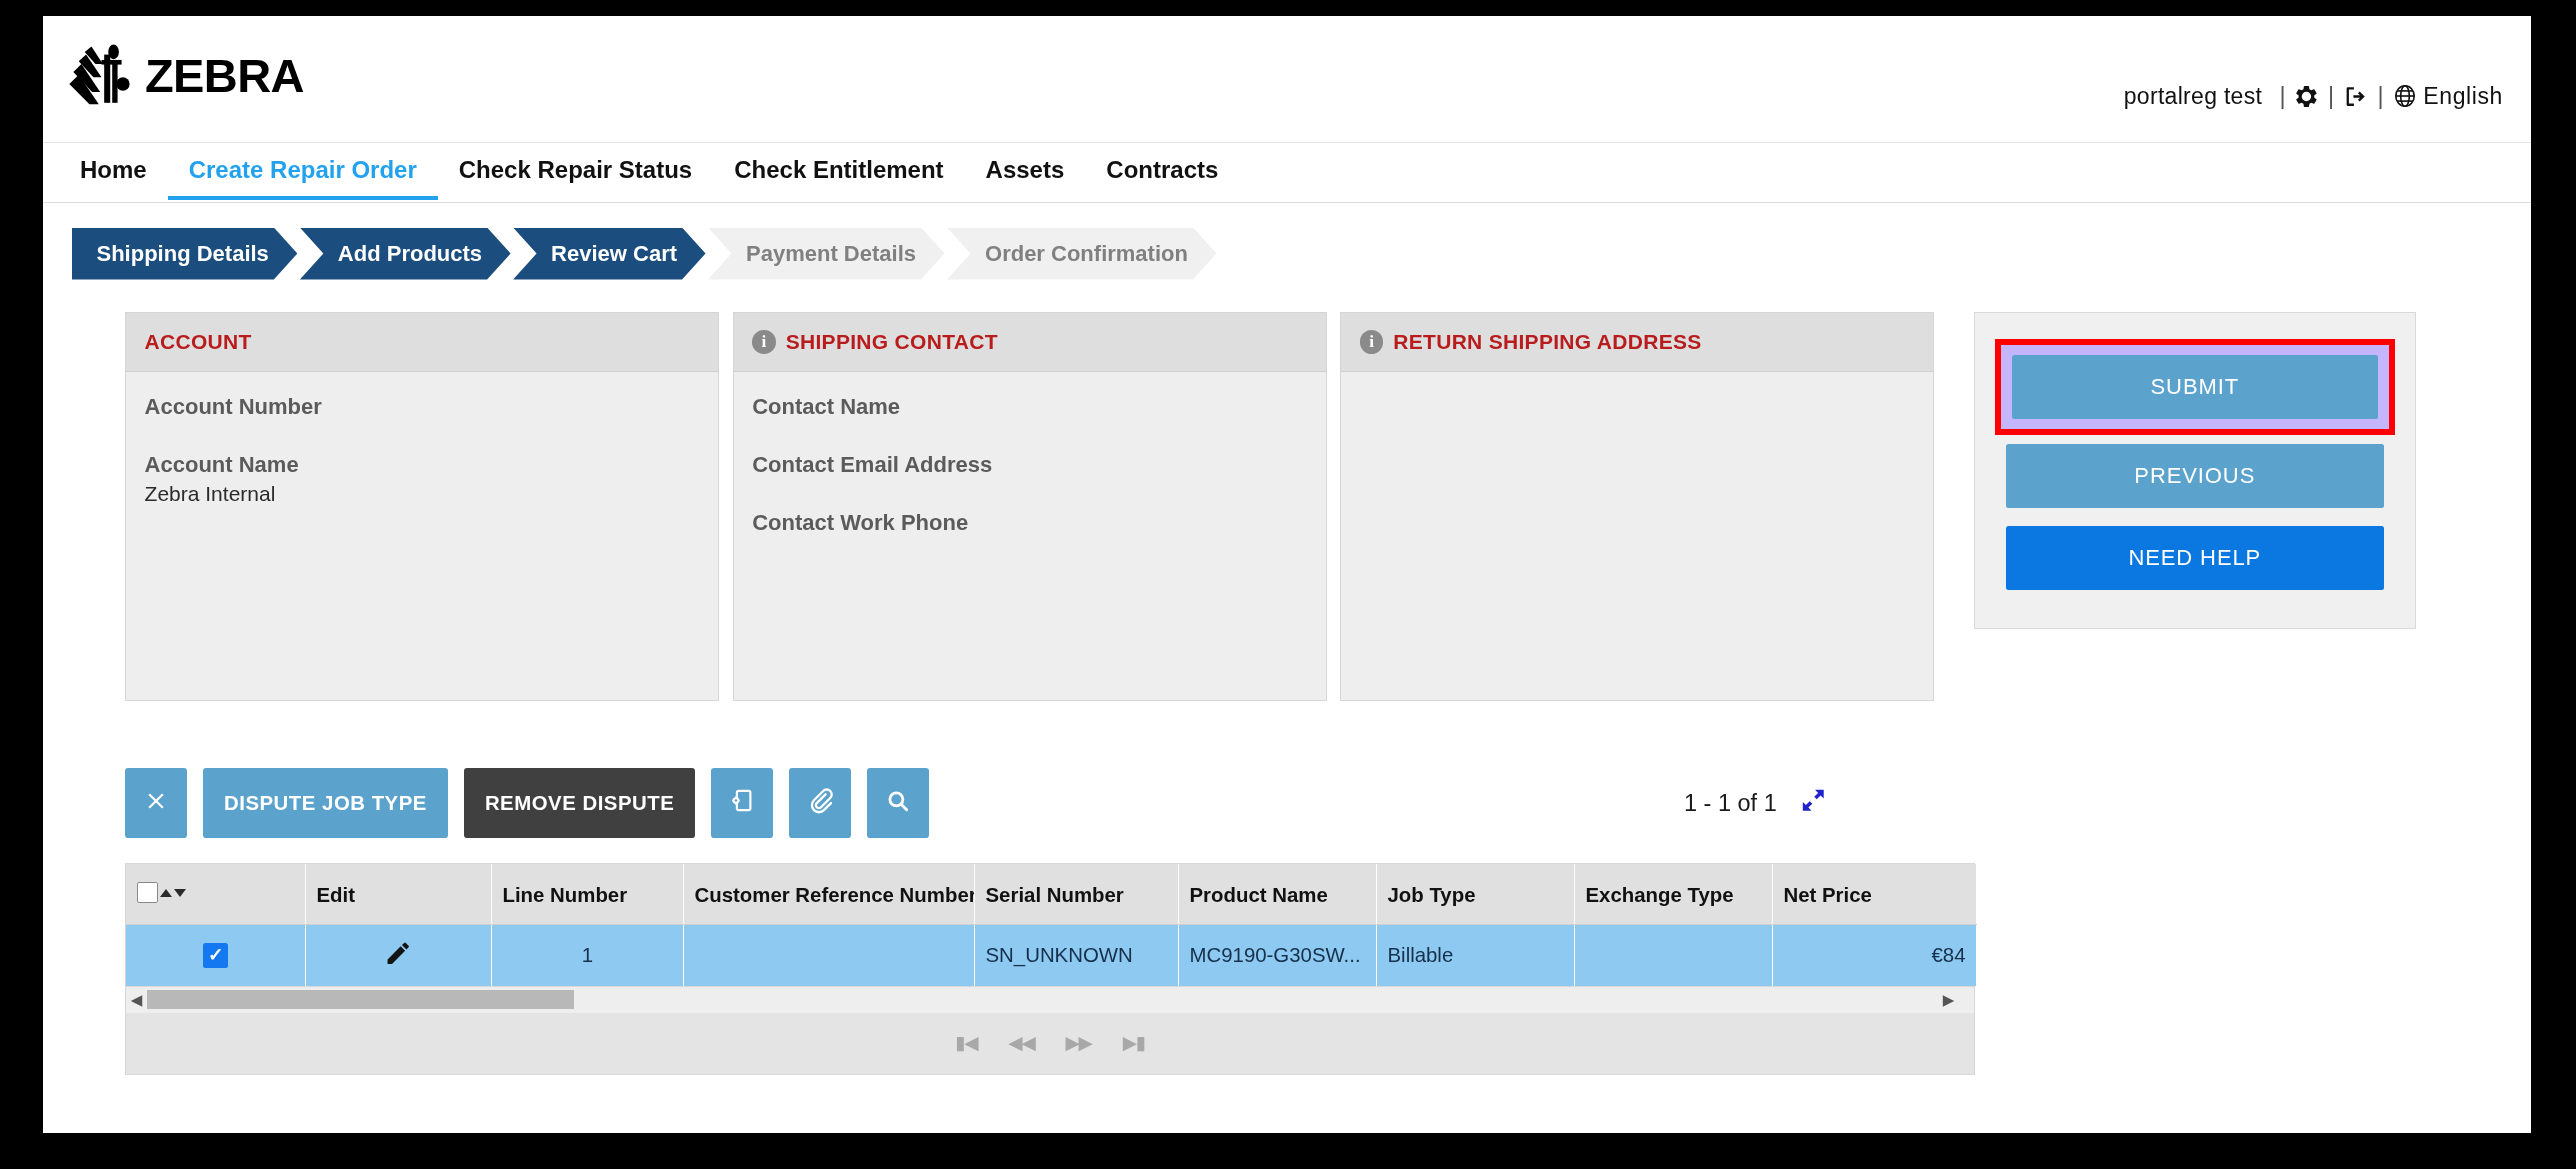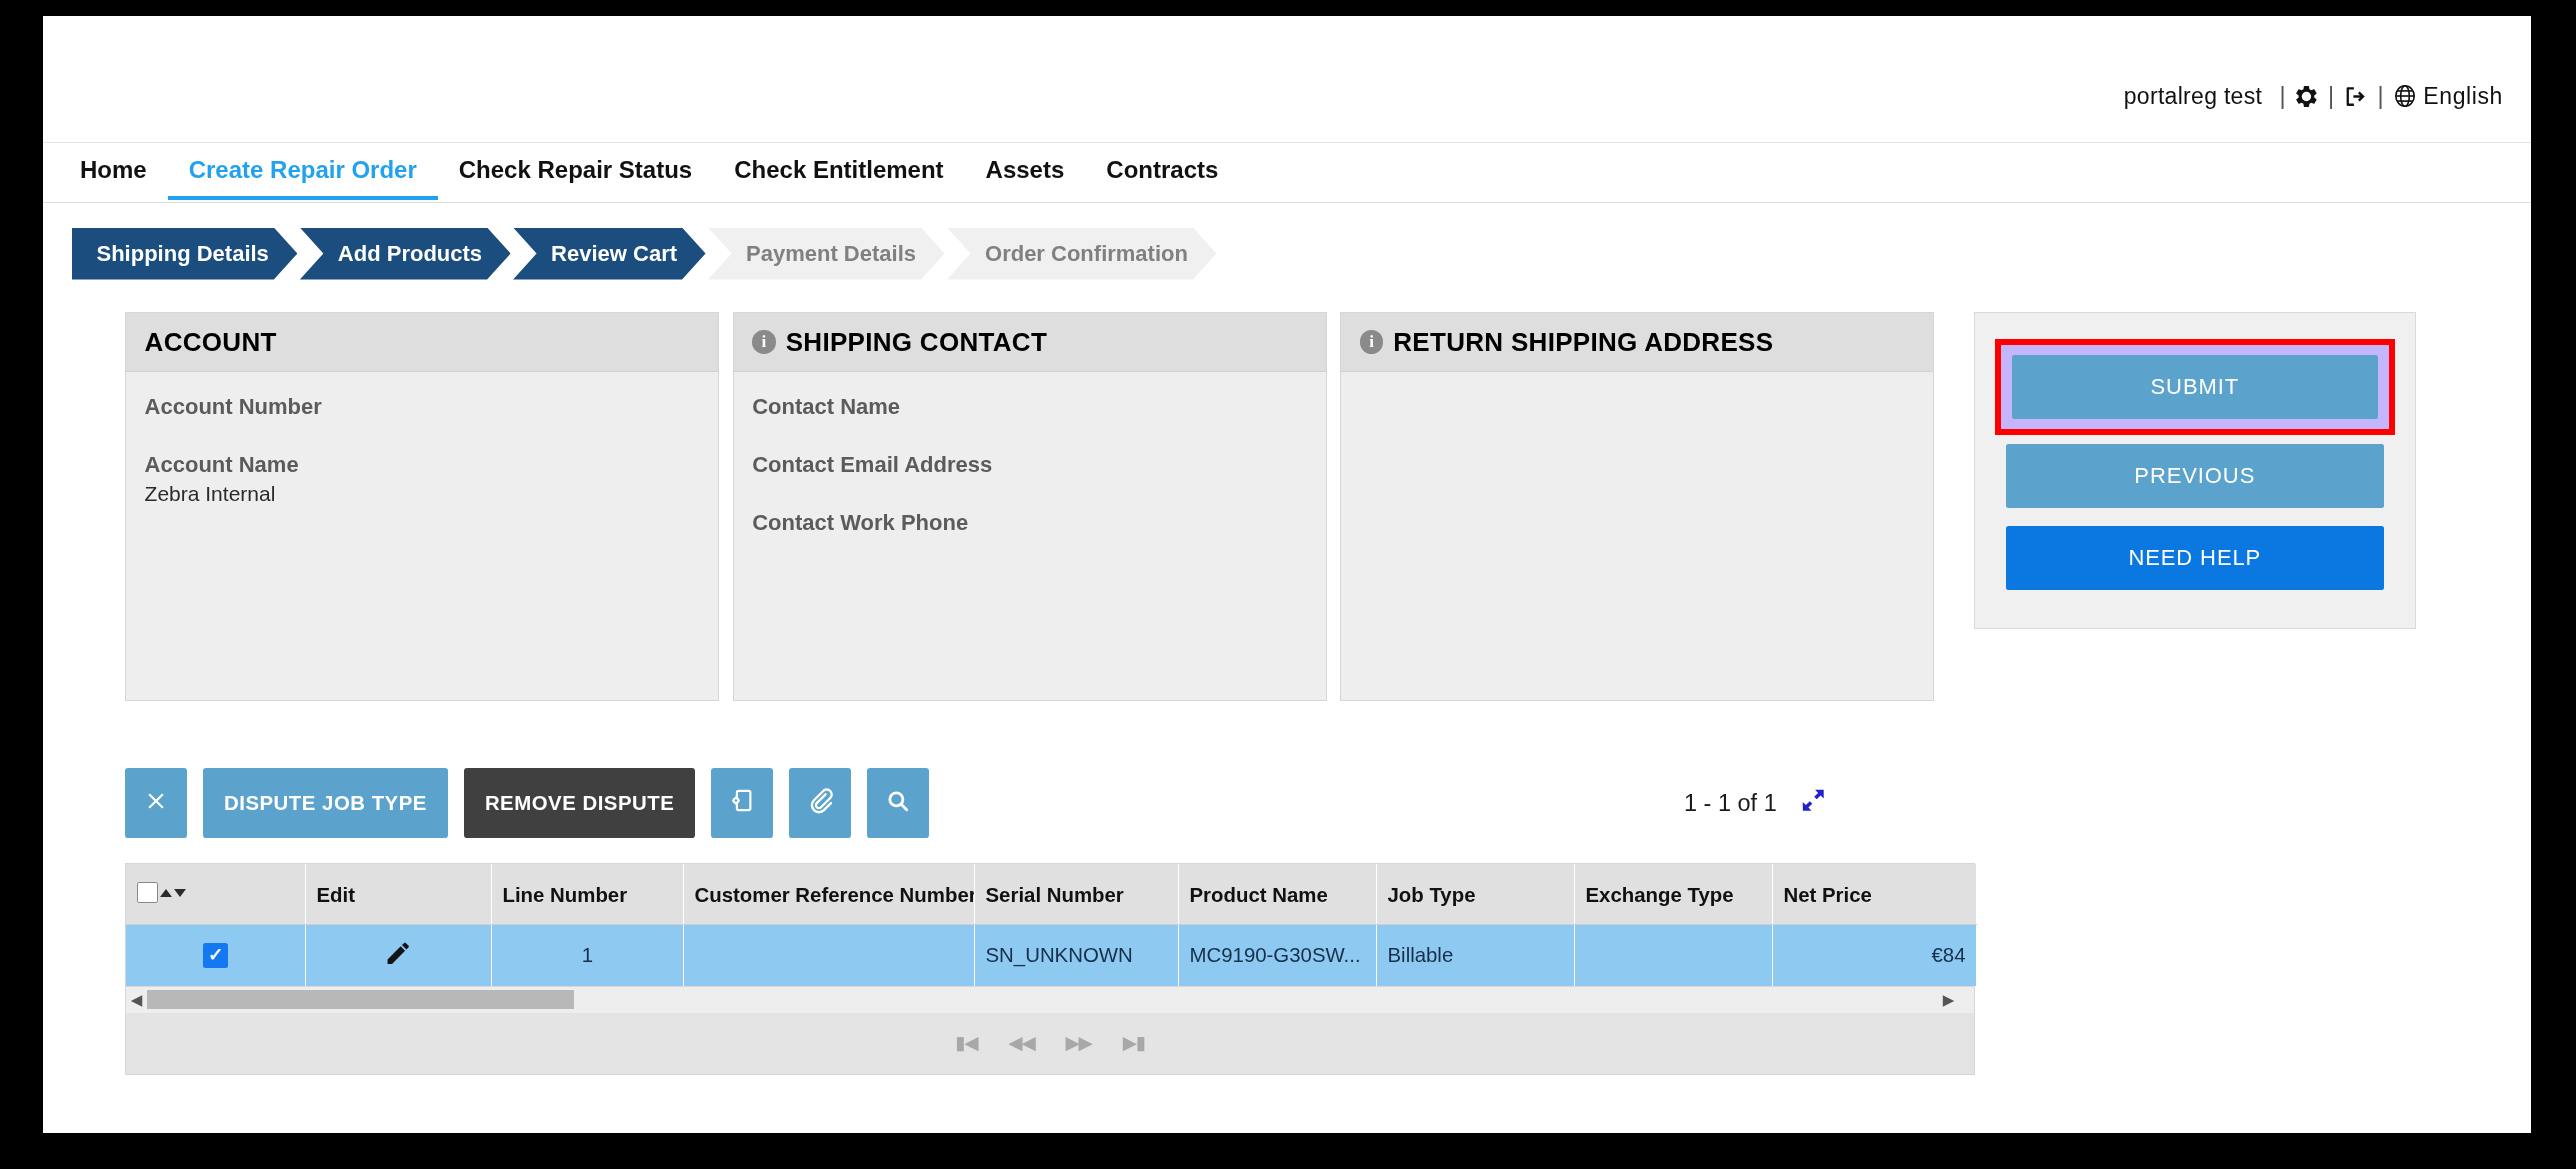--- a/index.html
+++ b/index.html
@@ -124,23 +124,23 @@
   .panel-head {
     background: #dedede;
     border-bottom: 1.2px solid #d0d0d0;
     height: 59px;
     display: flex;
     align-items: center;
     padding-left: 18.6px;
     gap: 10px;
   }
   .panel-title {
-    font-size: 26px;
-    font-weight: bold;
-    color: #000000;
+    font-size: 21px;
+    font-weight: bold;
+    color: #b91c1c;
     letter-spacing: 0.3px;
   }
   .info-icon {
     width: 23.5px; height: 23.5px;
     border-radius: 50%;
     background: #8a8a8a;
     color: #ffffff;
     font-size: 17.3px;
     font-weight: bold;
     display: inline-flex;
@@ -329,20 +329,36 @@
     color: #a8a8a8;
   }
   .pg-ic { font-size: 18.6px; letter-spacing: -1.2px; }
 </style>
 </head>
 <body>
 
 <div class="screen">
 
   <div class="header">
+    <div class="logo-wrap">
+      <svg class="logo-mark" viewBox="0 0 100 100">
+        <g fill="#000">
+          <polygon points="2,62 16,48 46,92 32,92"></polygon>
+          <polygon points="8,44 20,32 48,74 36,74"></polygon>
+          <polygon points="16,28 27,18 50,52 38,52"></polygon>
+          <polygon points="25,14 35,6 52,32 41,32"></polygon>
+          <rect x="54" y="18" width="9" height="72"></rect>
+          <rect x="66" y="30" width="8" height="60"></rect>
+          <ellipse cx="68" cy="14" rx="8" ry="11"></ellipse>
+          <rect x="50" y="26" width="30" height="7"></rect>
+          <circle cx="82" cy="62" r="10"></circle>
+        </g>
+      </svg>
+      <div class="logo-text">ZEBRA</div>
+    </div>
 
     <div class="user-bar">
       <span class="uname">portalreg test</span>
       <span class="sep">|</span>
       <span class="icn">
         <svg width="25" height="25" viewBox="0 0 24 24" fill="#111">
           <path d="M19.4 13c.04-.32.06-.66.06-1s-.02-.68-.07-1l2.11-1.63a.5.5 0 00.12-.64l-2-3.46a.5.5 0 00-.61-.22l-2.49 1a7.3 7.3 0 00-1.73-1l-.38-2.65A.49.49 0 0013.93 2h-4a.49.49 0 00-.48.42l-.38 2.65c-.63.26-1.2.6-1.73 1l-2.49-1a.5.5 0 00-.61.22l-2 3.46a.5.5 0 00.12.64L4.47 11c-.05.32-.07.66-.07 1s.02.68.07 1l-2.11 1.63a.5.5 0 00-.12.64l2 3.46c.12.22.39.3.61.22l2.49-1c.52.4 1.1.74 1.73 1l.38 2.65c.04.24.24.42.48.42h4c.24 0 .44-.18.48-.42l.38-2.65c.63-.26 1.2-.6 1.73-1l2.49 1c.23.08.49 0 .61-.22l2-3.46a.5.5 0 00-.12-.64L19.4 13zm-7.47 3.5A4.5 4.5 0 1116.43 12a4.51 4.51 0 01-4.5 4.5z"></path>
         </svg>
       </span>
       <span class="sep">|</span>

